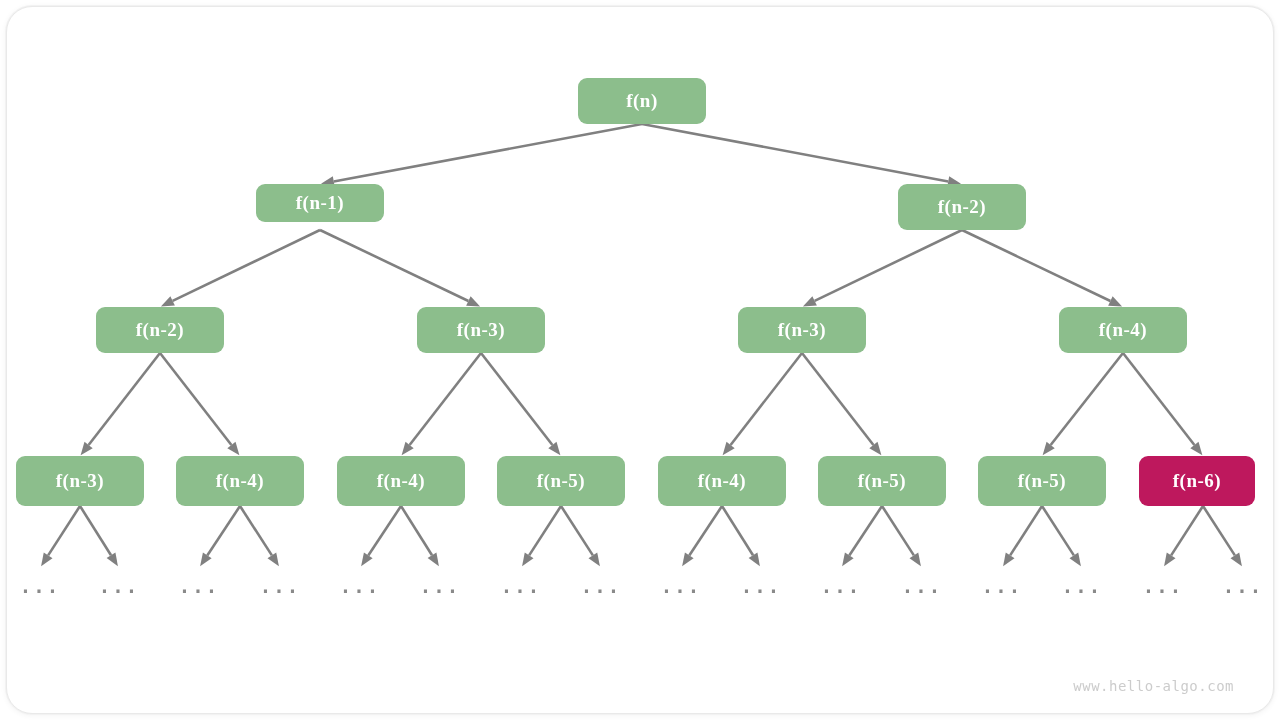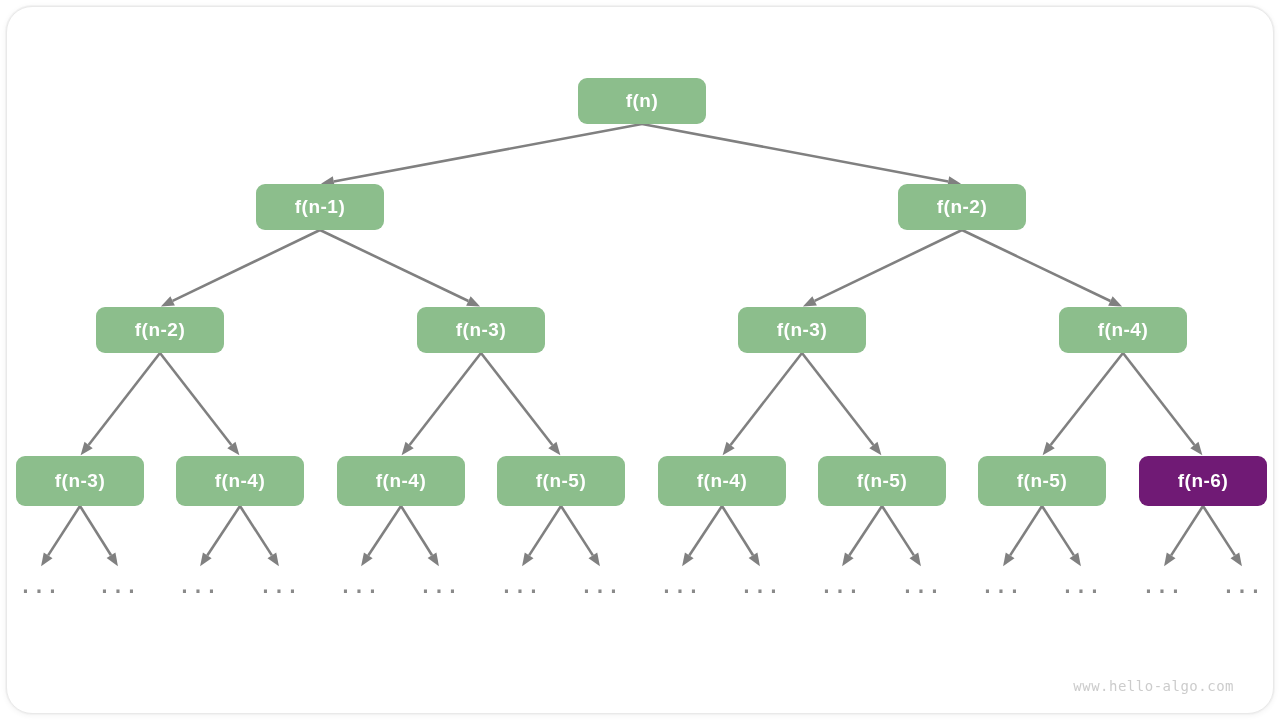--- a/index.html
+++ b/index.html
@@ -39,21 +39,21 @@
   }
   .node {
     position: absolute;
     box-sizing: border-box;
     background: #8cbe8c;
     border-radius: 9px;
     color: #ffffff;
     display: flex;
     align-items: center;
     justify-content: center;
-    font-family: Liberation Sans, sans-serif;
+    font-family: Liberation Serif, serif;
     font-size: 19px;
     font-weight: bold;
     letter-spacing: 0.5px;
     white-space: nowrap;
     user-select: none;
   }
   .ellipsis {
     position: absolute;
     color: #8a8a8a;
     font-family: "DejaVu Sans Mono", "Liberation Mono", monospace;
@@ -141,34 +141,34 @@
       <line x1="1042" y1="506" x2="1073.8680969526686" y2="555.3955502766363" stroke="#808080" stroke-width="2.6" stroke-linecap="butt"></line>
       <polygon points="1080.9157462603557,566.3194067035515 1069.4985543819025,558.2146099997112 1078.2376395234346,552.5764905535614" fill="#808080"></polygon>
       <line x1="1203" y1="506" x2="1171.1319030473314" y2="555.3955502766363" stroke="#808080" stroke-width="2.6" stroke-linecap="butt"></line>
       <polygon points="1164.0842537396443,566.3194067035515 1166.7623604765654,552.5764905535614 1175.5014456180975,558.2146099997112" fill="#808080"></polygon>
       <line x1="1203" y1="506" x2="1234.8680969526686" y2="555.3955502766363" stroke="#808080" stroke-width="2.6" stroke-linecap="butt"></line>
       <polygon points="1241.9157462603557,566.3194067035515 1230.4985543819025,558.2146099997112 1239.2376395234346,552.5764905535614" fill="#808080"></polygon>
     </svg>
 
   <div id="nodes">
       <div class="node" style="left: 578px; top: 78px; width: 128px; height: 46px; background: rgb(140, 190, 140); color: rgb(255, 255, 255);">f(n)</div>
-      <div class="node" style="left: 256px; top: 184px; width: 128px; height: 46px; background: rgb(140, 190, 140); color: rgb(255, 255, 255);">f(n-1)</div>
+      <div class="node" style="left: 256px; top: 184px; width: 128px; height: 38px; background: rgb(140, 190, 140); color: rgb(255, 255, 255);">f(n-1)</div>
       <div class="node" style="left: 898px; top: 184px; width: 128px; height: 46px; background: rgb(140, 190, 140); color: rgb(255, 255, 255);">f(n-2)</div>
       <div class="node" style="left: 96px; top: 307px; width: 128px; height: 46px; background: rgb(140, 190, 140); color: rgb(255, 255, 255);">f(n-2)</div>
       <div class="node" style="left: 417px; top: 307px; width: 128px; height: 46px; background: rgb(140, 190, 140); color: rgb(255, 255, 255);">f(n-3)</div>
       <div class="node" style="left: 738px; top: 307px; width: 128px; height: 46px; background: rgb(140, 190, 140); color: rgb(255, 255, 255);">f(n-3)</div>
       <div class="node" style="left: 1059px; top: 307px; width: 128px; height: 46px; background: rgb(140, 190, 140); color: rgb(255, 255, 255);">f(n-4)</div>
       <div class="node" style="left: 16px; top: 456px; width: 128px; height: 50px; background: rgb(140, 190, 140); color: rgb(255, 255, 255);">f(n-3)</div>
       <div class="node" style="left: 176px; top: 456px; width: 128px; height: 50px; background: rgb(140, 190, 140); color: rgb(255, 255, 255);">f(n-4)</div>
       <div class="node" style="left: 337px; top: 456px; width: 128px; height: 50px; background: rgb(140, 190, 140); color: rgb(255, 255, 255);">f(n-4)</div>
       <div class="node" style="left: 497px; top: 456px; width: 128px; height: 50px; background: rgb(140, 190, 140); color: rgb(255, 255, 255);">f(n-5)</div>
       <div class="node" style="left: 658px; top: 456px; width: 128px; height: 50px; background: rgb(140, 190, 140); color: rgb(255, 255, 255);">f(n-4)</div>
       <div class="node" style="left: 818px; top: 456px; width: 128px; height: 50px; background: rgb(140, 190, 140); color: rgb(255, 255, 255);">f(n-5)</div>
       <div class="node" style="left: 978px; top: 456px; width: 128px; height: 50px; background: rgb(140, 190, 140); color: rgb(255, 255, 255);">f(n-5)</div>
-      <div class="node" style="left: 1139px; top: 456px; width: 128px; height: 50px; background: #701a75; color: rgb(255, 255, 255);">f(n-6)</div>
+      <div class="node" style="left: 1139px; top: 456px; width: 116px; height: 50px; background: #be185d; color: rgb(255, 255, 255);">f(n-6)</div>
     </div>
   <div id="ellipses">
       <div class="ellipsis" style="left: 40px; top: 586px; color: rgb(138, 138, 138);">...</div>
       <div class="ellipsis" style="left: 119px; top: 586px; color: rgb(138, 138, 138);">...</div>
       <div class="ellipsis" style="left: 199px; top: 586px; color: rgb(138, 138, 138);">...</div>
       <div class="ellipsis" style="left: 280px; top: 586px; color: rgb(138, 138, 138);">...</div>
       <div class="ellipsis" style="left: 360px; top: 586px; color: rgb(138, 138, 138);">...</div>
       <div class="ellipsis" style="left: 440px; top: 586px; color: rgb(138, 138, 138);">...</div>
       <div class="ellipsis" style="left: 521px; top: 586px; color: rgb(138, 138, 138);">...</div>
       <div class="ellipsis" style="left: 601px; top: 586px; color: rgb(138, 138, 138);">...</div>

